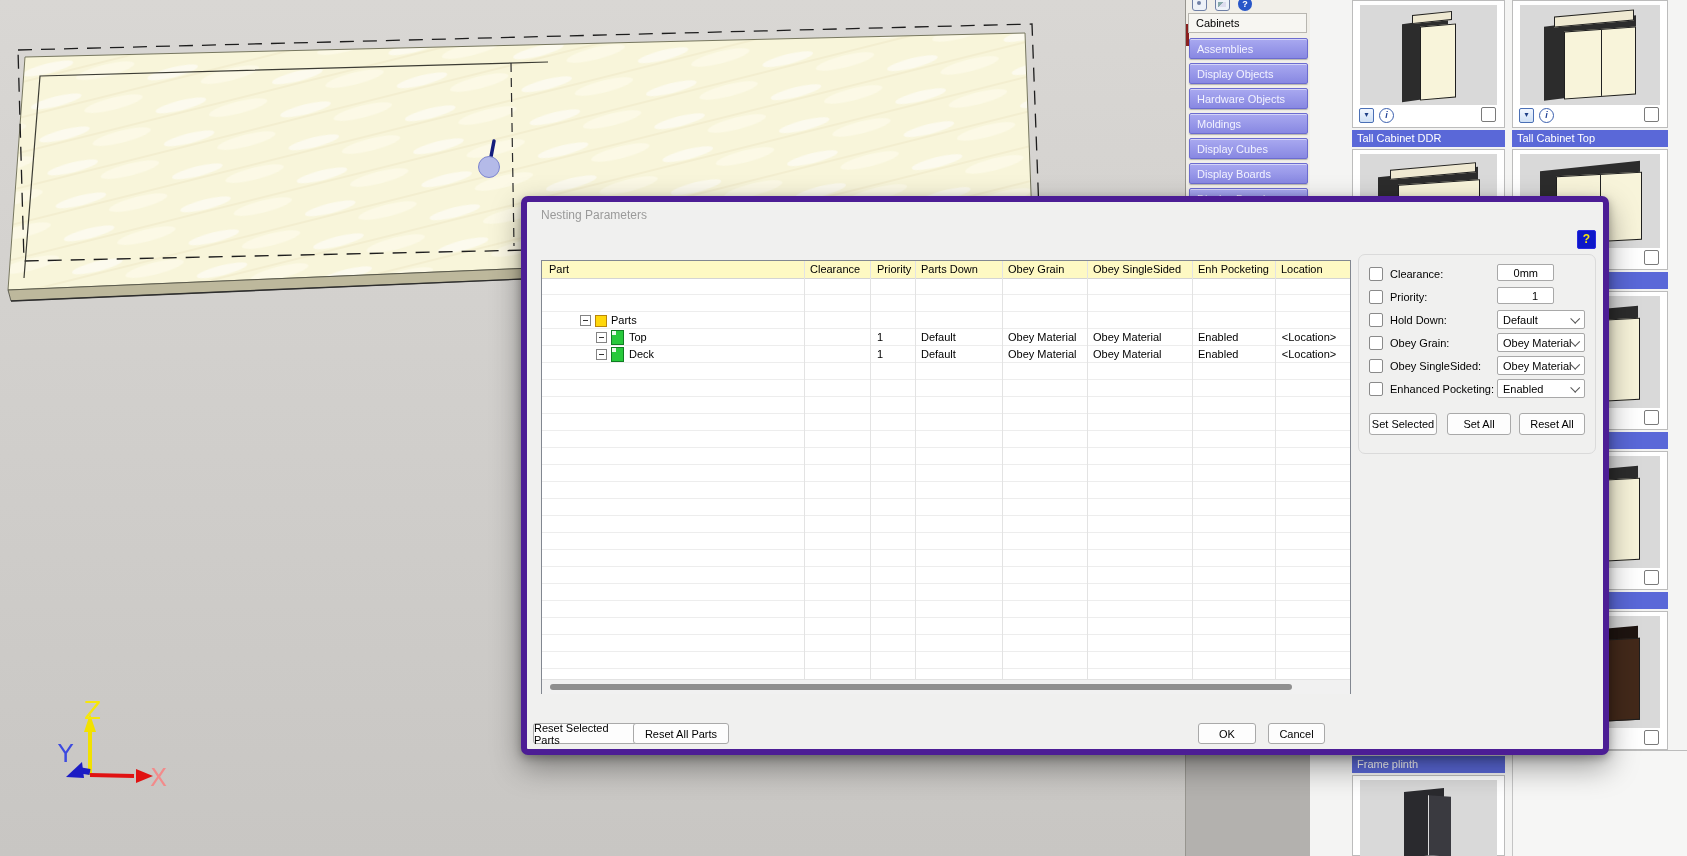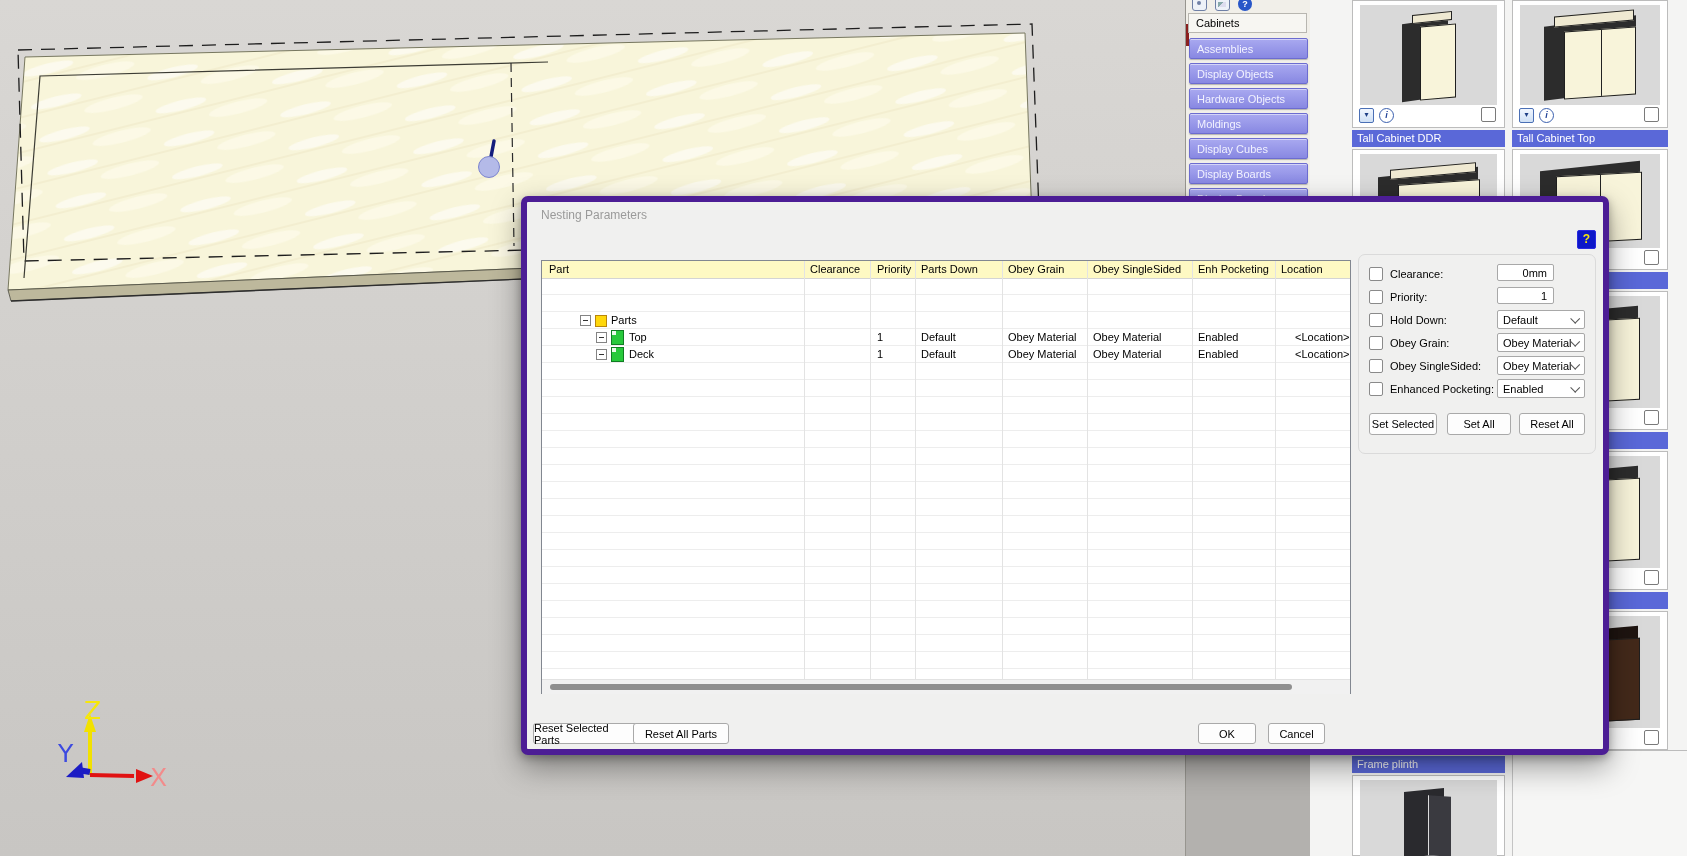--- a/index.html
+++ b/index.html
@@ -70,30 +70,30 @@
   .exp{position:absolute;top:3px;width:9px;height:9px;background:#fff;border:1px solid #848484;}
   .exp::after{content:"";position:absolute;left:2px;top:4px;width:5px;height:1px;background:#333;}
   .ticon{position:absolute;top:2px;}
   .ic-asm{width:13px;height:11px;background:#ffe60a;border:1px solid #98982a;}
   .ic-parts{width:10px;height:10px;background:#ffd70a;border:1px solid #b8860b;top:3px;}
   .ic-part{width:11px;height:13px;background:#27c93b;border:1px solid #0f7d22;top:1px;}
   .ic-part::after{content:"";position:absolute;left:0;top:0;width:4px;height:4px;background:#eafaea;}
   .tlabel{position:absolute;top:2px;white-space:nowrap;}
   .cell{position:absolute;top:2px;white-space:nowrap;overflow:hidden;} .c-pri{left:335px;width:36px;} .c-hd{left:379px;width:79px;}
   .c-og{left:466px;width:77px;} .c-oss{left:551px;width:97px;} .c-ep{left:656px;width:75px;}
-  .c-loc{left:733px;width:68px;text-align:left;padding-left:20px;}
+  .c-loc{left:733px;width:68px;text-align:center;}
   .hscroll{position:absolute;left:0;top:418px;width:808px;height:14px;background:#f1f1f1;border-top:1px solid #e2e2e2;}
   .hthumb{position:absolute;left:8px;top:4px;width:742px;height:6px;background:#8f8f8f;border-radius:3px;}
   
   #grp{position:absolute;left:831px;top:52px;width:236px;height:198px;border:1px solid #dadada;border-radius:7px;}
   .frow{position:absolute;left:10px;height:17px;display:flex;align-items:center;}
   .cbx{width:12px;height:12px;background:#fff;border:1px solid #8a8a8a;border-radius:2px;margin-right:7px;flex:none;}
   .ftxt{white-space:nowrap;}
   .fld-input{position:absolute;left:138px;width:57px;height:17px;border:1px solid #a8a8a8;border-radius:2px;
-    background:#fff;text-align:right;font-size:11px;font-family:"Liberation Sans",sans-serif;padding:0 6px;box-sizing:border-box;}
+    background:#fff;text-align:right;font-size:11px;font-family:"Liberation Sans",sans-serif;padding:0 15px;box-sizing:border-box;}
   .fld-select{position:absolute;left:138px;width:88px;height:19px;border:1px solid #a8a8a8;border-radius:2px;
     background:#fff;display:flex;align-items:center;padding-left:5px;box-sizing:border-box;}
   .chev{position:absolute;right:6px;top:5px;width:6px;height:6px;border-right:1.4px solid #555;
     border-bottom:1.4px solid #555;transform:rotate(45deg) translateY(-1px);}
   .btn{background:#fdfdfd;border:1px solid #a9a9a9;border-radius:3px;display:flex;align-items:center;
     justify-content:center;font-size:11px;box-sizing:border-box;}
   .grp-btn{position:absolute;top:158px;height:22px;}
   .ft-btn{position:absolute;top:521px;height:21px;}
 </style>
 </head>

